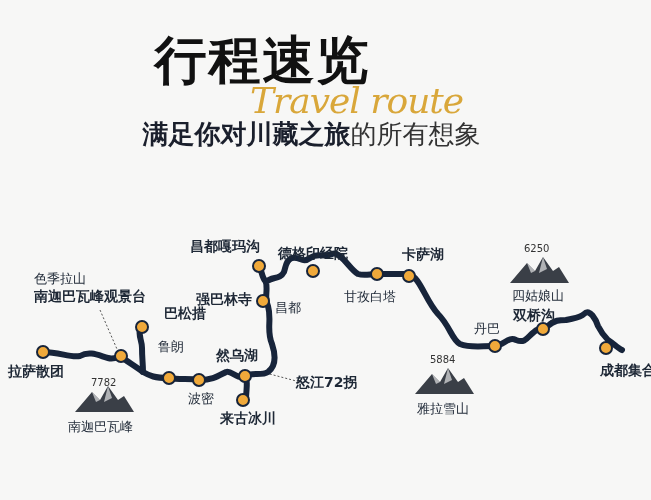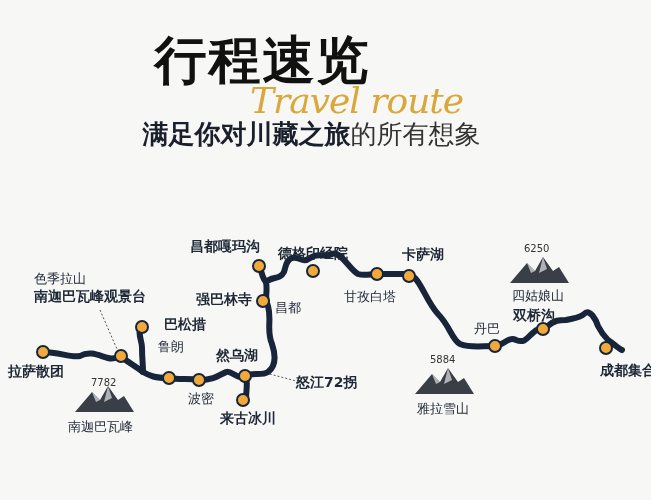--- a/index.html
+++ b/index.html
@@ -69,21 +69,21 @@
   </g>
   <g fill="#3a3f47">
     <path d="M510 283 L527 263 L535 271 L543 257 L553 271 L559 267 L569 283 Z"></path>
     <path d="M527 263 L531 273 L535 271 Z M543 257 L539 273 L547 269 Z" fill="#fff" opacity="0.6"></path>
   </g>
 </svg>
 
 <div class="lbl bold" style="left:8px;top:363px;">拉萨散团</div>
 <div class="lbl" style="left:34px;top:270px;">色季拉山</div>
 <div class="lbl bold" style="left:34px;top:288px;">南迦巴瓦峰观景台</div>
-<div class="lbl bold" style="left:148px;top:316px;padding-left:16px;">巴松措</div>
+<div class="lbl bold" style="left:148px;top:305px;padding-left:16px;">巴松措</div>
 <div class="lbl" style="left:158px;top:338px;">鲁朗</div>
 <div class="lbl" style="left:188px;top:390px;">波密</div>
 <div class="lbl bold" style="left:216px;top:347px;">然乌湖</div>
 <div class="lbl bold" style="left:220px;top:410px;">来古冰川</div>
 <div class="lbl bold" style="left:296px;top:374px;">怒江72拐</div>
 <div class="lbl bold" style="left:196px;top:291px;">强巴林寺</div>
 <div class="lbl bold" style="left:190px;top:238px;">昌都嘎玛沟</div>
 <div class="lbl" style="left:275px;top:299px;">昌都</div>
 <div class="lbl bold" style="left:278px;top:245px;">德格印经院</div>
 <div class="lbl" style="left:344px;top:288px;">甘孜白塔</div>

